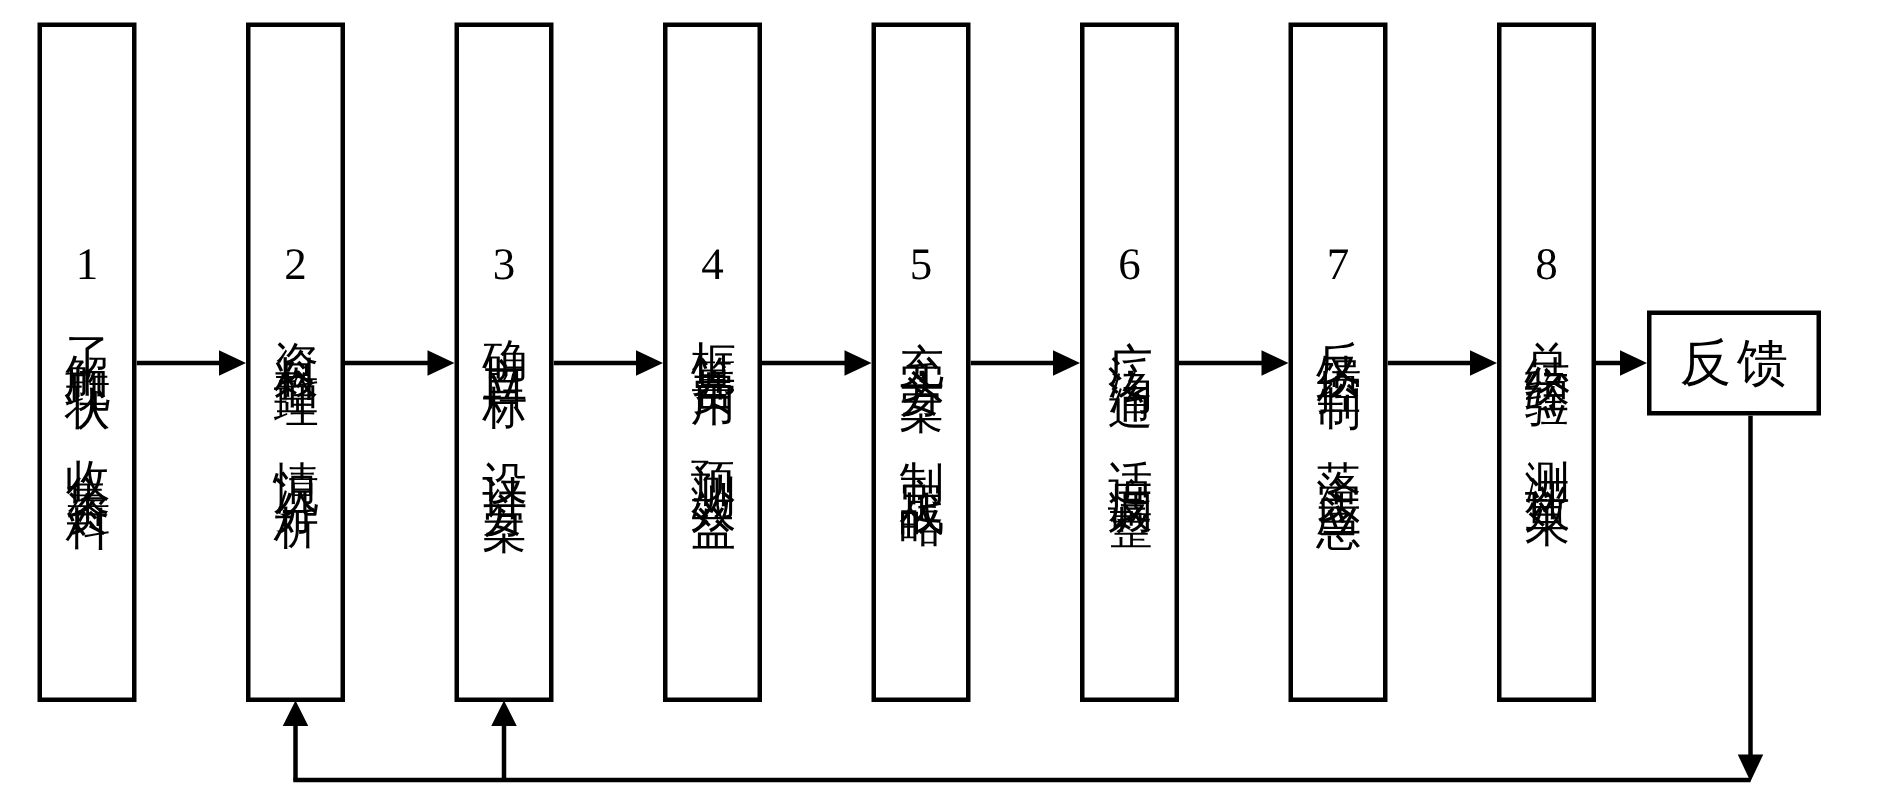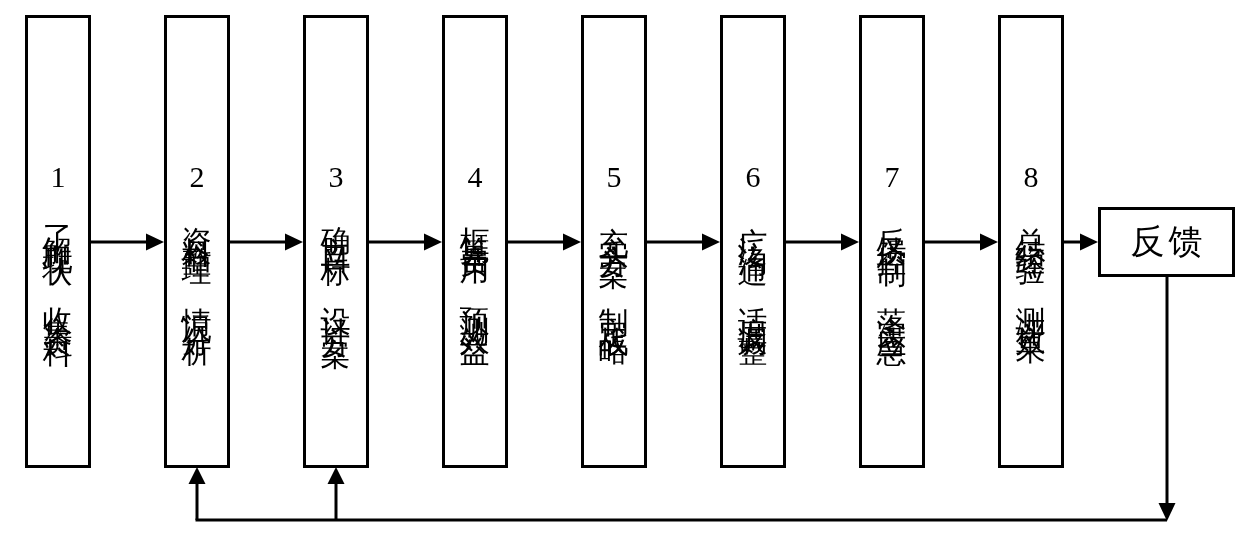--- a/index.html
+++ b/index.html
@@ -44,21 +44,21 @@
   .step-3 { left: 303px; }
   .step-4 { left: 442px; }
   .step-5 { left: 581px; }
   .step-6 { left: 720px; }
   .step-7 { left: 859px; }
   .step-8 { left: 998px; }
   .feedback-box {
     position: absolute;
     left: 1098px;
     top: 207px;
-    width: 137px;
+    width: 116px;
     height: 70px;
     box-sizing: border-box;
     border: 3px solid #000000;
     background: #ffffff;
     display: flex;
     align-items: center;
     justify-content: center;
     font-size: 34px;
     letter-spacing: 4px;
   }

